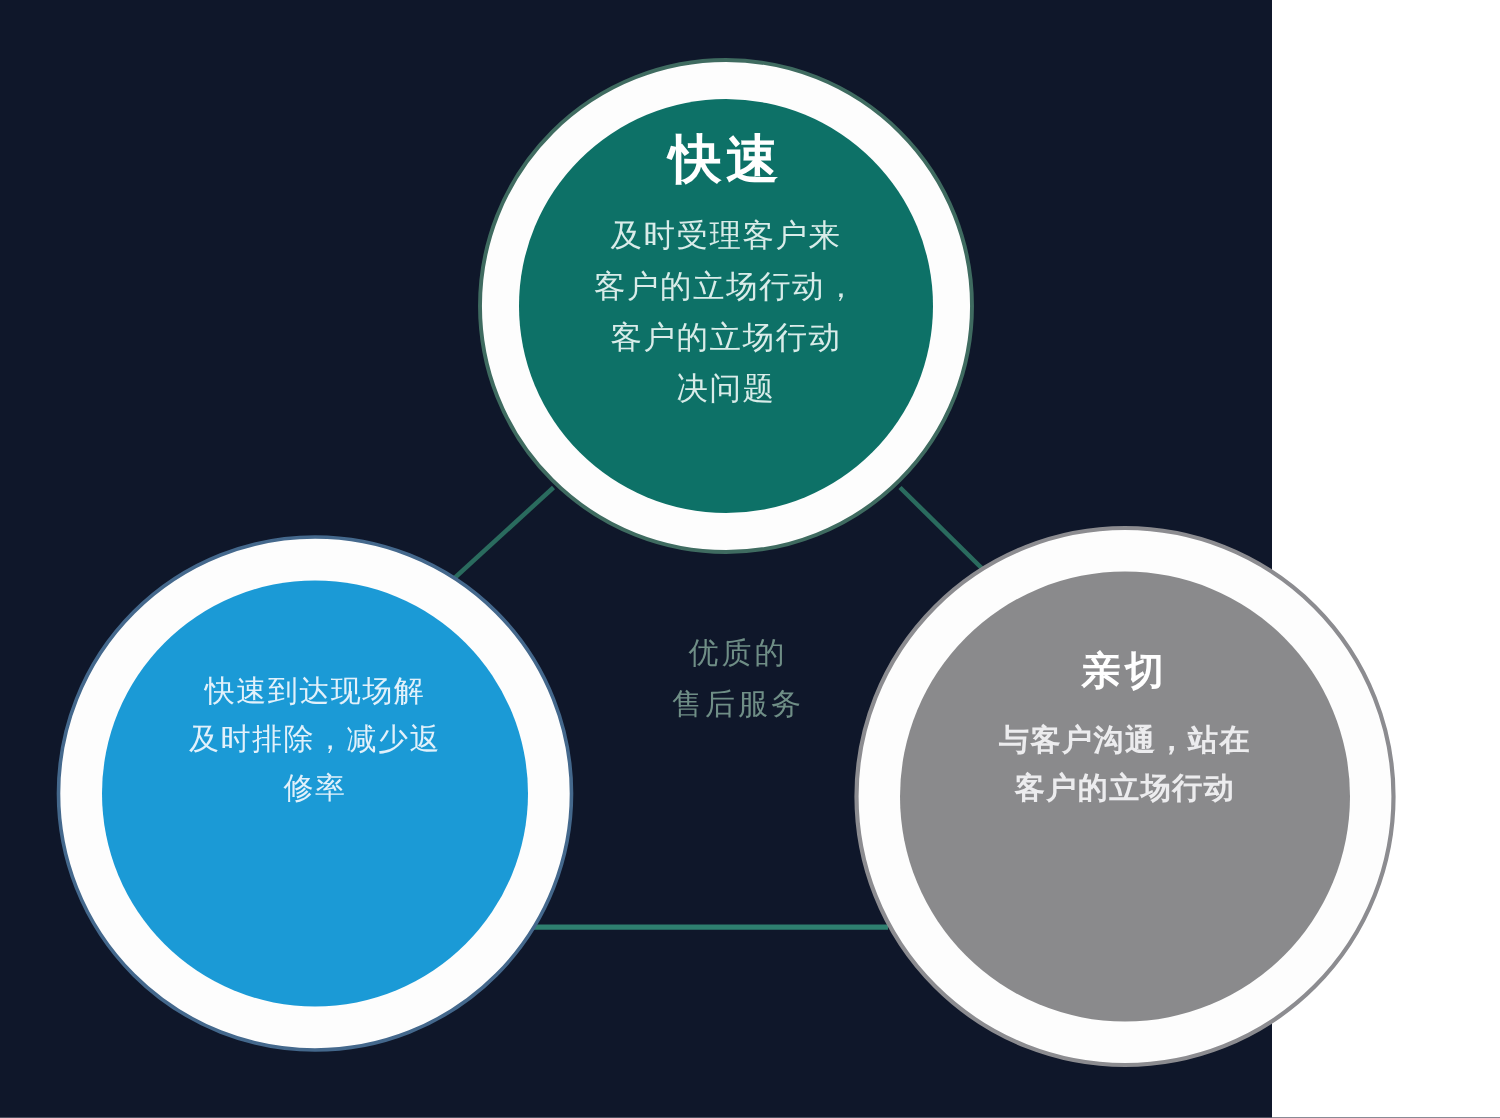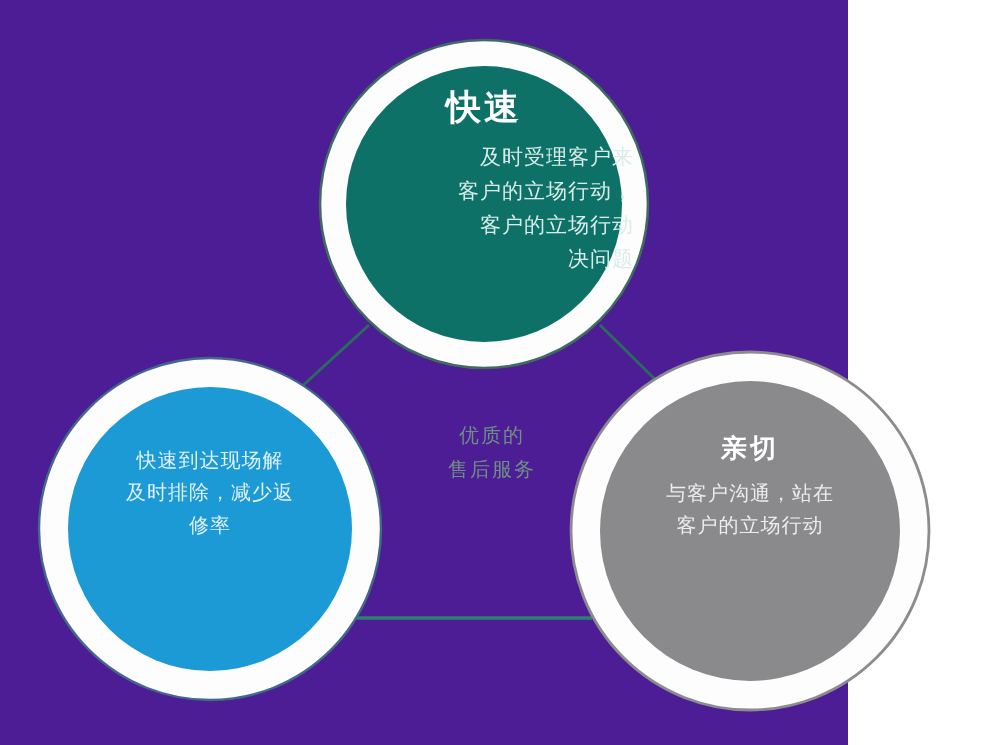--- a/index.html
+++ b/index.html
@@ -11,21 +11,21 @@
     width: 1000px;
     height: 745px;
     background: #ffffff;
     font-family: "DejaVu Sans", "Liberation Sans", sans-serif;
     overflow: hidden;
   }
   #stage {
     position: relative;
     width: 848px;
     height: 745px;
-    background: #4c1d95;
+    background: #0f172a;
   }
   #stage svg.layer {
     position: absolute;
     left: 0;
     top: 0;
     width: 1000px;
     height: 745px;
   }
 
   
@@ -52,21 +52,20 @@
   #bubble-text-fast {
     left: 334px;
     top: 88px;
     width: 300px;
   }
   #bubble-text-fast .bubble-title { font-size: 35px; }
   #bubble-text-fast .bubble-body  {
     font-size: 21px;
     margin-top: 13px;
     color: #d9ece9;
-    text-align: right;
   }
 
   
   #bubble-text-accurate {
     left: 62px;
     top: 432px;
     width: 296px;
   }
   #bubble-text-accurate .bubble-title { font-size: 33px; }
   #bubble-text-accurate .bubble-body  {
@@ -79,20 +78,21 @@
   #bubble-text-kind {
     left: 604px;
     top: 434px;
     width: 292px;
   }
   #bubble-text-kind .bubble-title { font-size: 26px; }
   #bubble-text-kind .bubble-body  {
     font-size: 20px;
     margin-top: 14px;
     color: #ececee;
+    font-weight: bold;
   }
 
   
   #center-caption {
     left: 392px;
     top: 418px;
     width: 200px;
     color: #6f8e86;
     font-size: 20px;
     line-height: 1.72;

